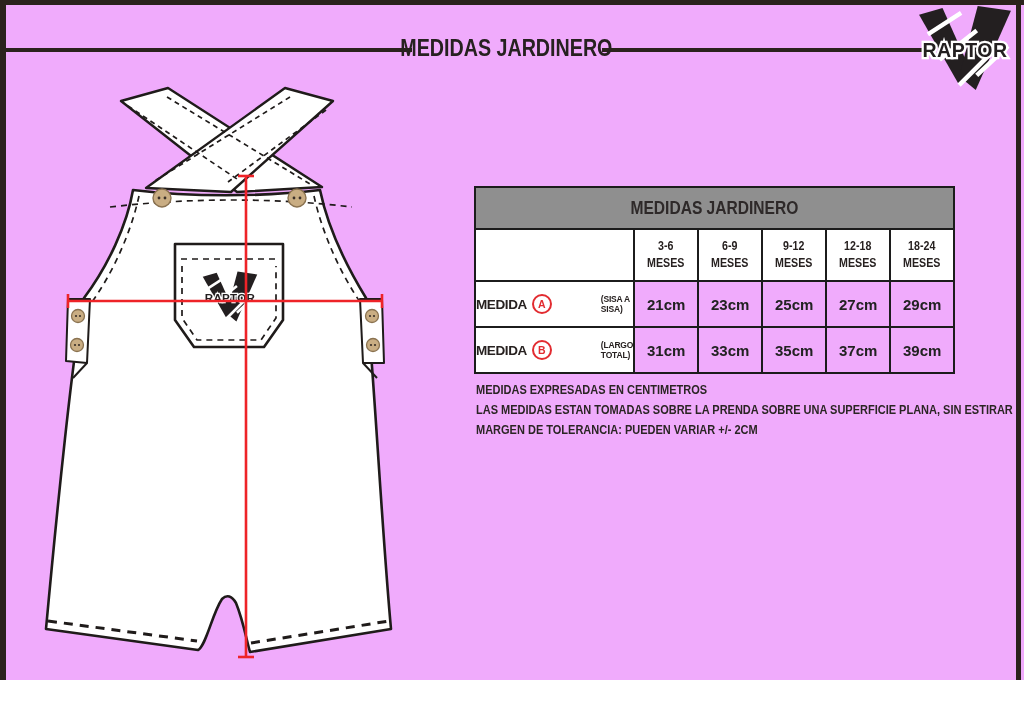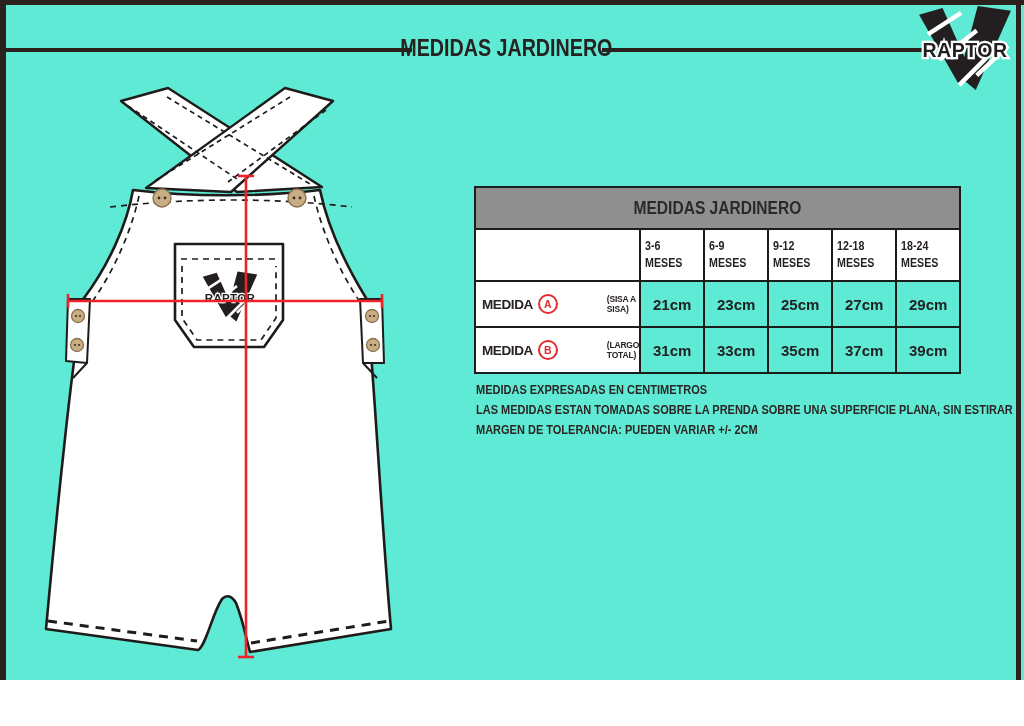--- a/index.html
+++ b/index.html
@@ -1,17 +1,17 @@
 <!DOCTYPE html>
 <html><head>
 <meta charset="utf-8">
 <style>
   html,body{margin:0;padding:0;background:#ffffff;}
   .page{
-    position:relative;width:1024px;height:680px;background:#5eead4;overflow:hidden;
+    position:relative;width:1024px;height:680px;background:#f0abfc;overflow:hidden;
     font-family:"Liberation Sans","DejaVu Sans",sans-serif;color:#272120;
   }
   
   .b-top{position:absolute;left:0;top:0;width:1024px;height:5px;background:#2b221d;}
   .b-bottom{position:absolute;left:0;top:714px;width:1024px;height:5px;background:#2b221d;}
   .b-left{position:absolute;left:0;top:0;width:6px;height:719px;background:#2b221d;}
   .b-right{position:absolute;left:1016px;top:0;width:5px;height:719px;background:#2b221d;}
   
   .rule{position:absolute;top:48px;height:4px;background:#2b221d;}
   .rule-l{left:6px;width:406px;}
@@ -30,24 +30,24 @@
   .size-table{
     position:absolute;left:474px;top:186px;border-collapse:collapse;table-layout:fixed;
   }
   .size-table td,.size-table th{border:2px solid #1c1c1c;padding:0;}
   .tbl-title{
     height:40px;background:#8f8f8f;color:#2e2929;text-align:center;vertical-align:middle;
     font-size:19px;font-weight:bold;
   }
   .col-label{width:138px;}
   .col-size{width:64px;}
-  .colhead{height:50px;background:#ffffff;vertical-align:middle;
+  .colhead{height:50px;background:#ffffff;text-align:center;vertical-align:middle;
     font-size:13px;font-weight:bold;line-height:1.3;color:#272120;}
   .rowhead{height:44px;background:#ffffff;text-align:left;vertical-align:middle;}
-  .rowhead-inner{display:flex;align-items:center;gap:3px;padding-left:6px;}
+  .rowhead-inner{display:flex;align-items:center;gap:3px;padding-left:0;}
   .rowhead-label{font-size:13.5px;font-weight:bold;letter-spacing:-0.4px;}
   .circ{
     display:inline-flex;align-items:center;justify-content:center;flex:0 0 auto;
     width:16px;height:16px;border:2px solid #e22b30;border-radius:50%;
     color:#e22b30;font-size:10.5px;font-weight:bold;margin:0 2px;
   }
   .rowhead-detail{font-size:8.5px;font-weight:bold;letter-spacing:-0.2px;margin-left:44px;}
   .val{height:44px;text-align:center;vertical-align:middle;font-size:15px;font-weight:bold;color:#222;margin-left:44px;}
   
   .notes{position:absolute;left:476px;top:380px;font-size:12.5px;font-weight:bold;

